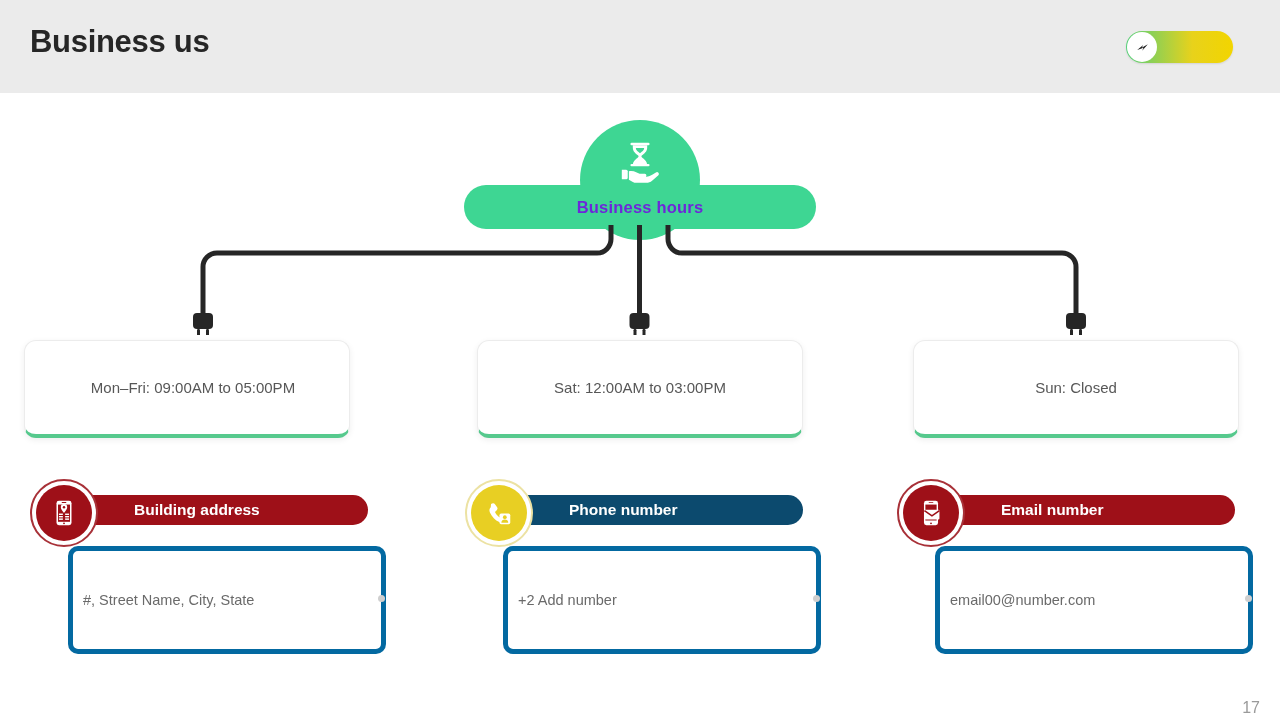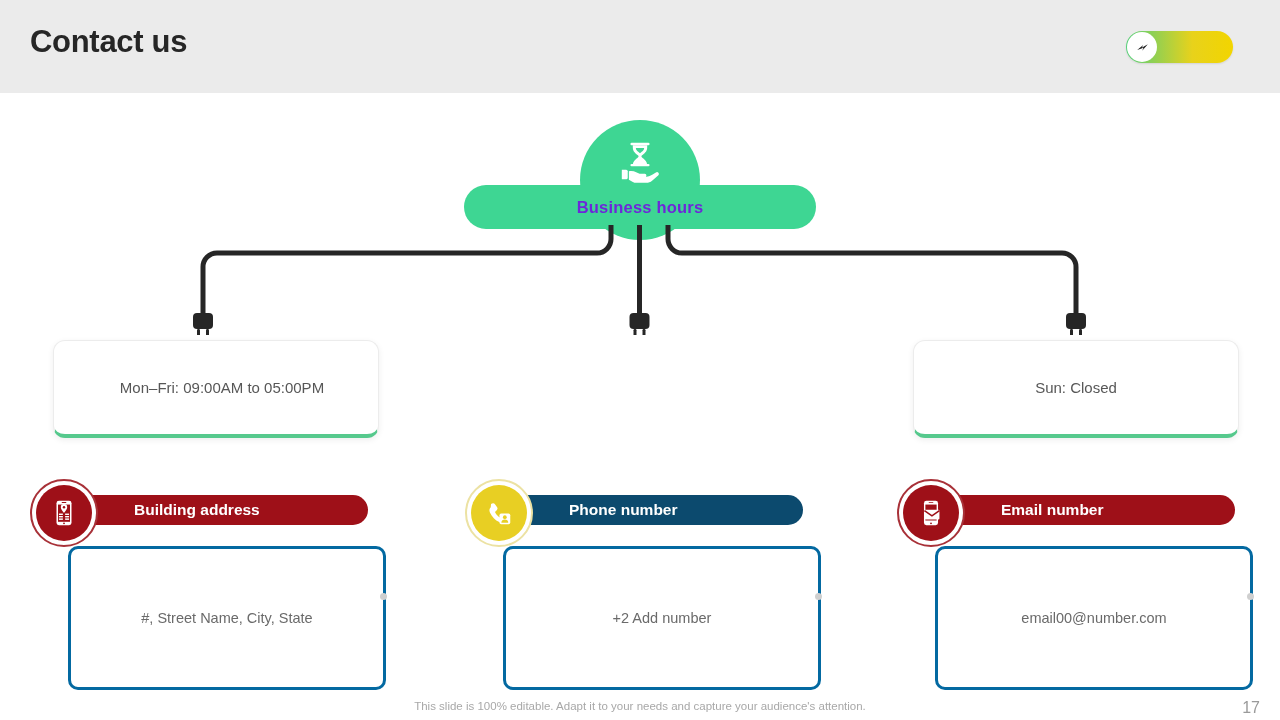--- a/index.html
+++ b/index.html
@@ -60,37 +60,37 @@
     background: #ffffff;
     border: 1px solid #ececec;
     border-bottom: 4px solid #56c98d;
     border-radius: 12px;
     box-shadow: 0 2px 6px rgba(0,0,0,0.07);
     display: flex; align-items: center; justify-content: center;
   }
   .hours-card .hours-text {
     font-size: 15px; color: #575757; text-align: center;
   }
-  .hours-card.c0 { left: 53px; padding-left: 12px; }
+  .hours-card.c0 { left: 24px; padding-left: 12px; }
   .hours-card.c1 { left: 477px; }
   .hours-card.c2 { left: 913px; }
 
   
   .contact-block { position: absolute; top: 495px; }
   .contact-block.b0 { left: 30px; }
   .contact-block.b1 { left: 465px; }
   .contact-block.b2 { left: 897px; }
 
   .contact-body {
     position: absolute; left: 38px; top: 51px;
-    width: 318px; height: 144px;
-    background: #ffffff;
-    border: 3px solid #0369a1;
+    width: 318px; height: 108px;
+    background: #ffffff;
+    border: 5px solid #0369a1;
     border-radius: 10px;
-    display: flex; align-items: center; justify-content: center;
+    display: flex; align-items: center; 
   }
   .contact-body .contact-value {
     font-size: 14.5px; color: #6a6a6a; text-align: center;
     padding: 0 10px; word-break: break-word;
   }
   .corner-dot {
     position: absolute; right: -3.5px; top: 44px;
     width: 7px; height: 7px; border-radius: 50%;
     background: #cfcfcf;
   }
@@ -133,21 +133,21 @@
     position: absolute; right: 20px; top: 699px;
     font-size: 16px; color: #9a9a9a;
   }
 </style>
 </head>
 <body>
 
 <div class="slide">
 
   <div class="header">
-    <div class="page-title">Contact us</div>
+    <div class="page-title">Business us</div>
     <div class="brand-logo">
       <div class="logo-circle">
         <svg viewBox="0 0 24 24" aria-hidden="true">
           <path d="M4.5 15.5 L13 8.5 L11 12.2 L19.5 7.5 L11.5 16.5 L13.5 12.4 Z" fill="#1c1c1c"></path>
         </svg>
       </div>
     </div>
   </div>
 
   <div class="bh-icon-circle">
@@ -195,20 +195,23 @@
           <rect x="-10" y="0" width="20" height="16" rx="4"></rect>
           <rect x="-6" y="16" width="3" height="8" rx="1.2"></rect>
           <rect x="3" y="16" width="3" height="8" rx="1.2"></rect>
         </g>
       </g>
     </svg>
   </div>
 
   <div class="hours-card c0">
     <div class="hours-text">Mon–Fri: 09:00AM to 05:00PM</div>
+  </div>
+  <div class="hours-card c1">
+    <div class="hours-text">Sat: 12:00AM to 03:00PM</div>
   </div>
   <div class="hours-card c2">
     <div class="hours-text">Sun: Closed</div>
   </div>
 
   <div class="contact-block b0">
     <div class="contact-body">
       <div class="contact-value">#, Street Name, City, State</div>
       <div class="corner-dot"></div>
     </div>
@@ -266,16 +269,15 @@
           <rect x="13.4" y="4.4" width="5.2" height="1" rx="0.5" fill="#9e1018"></rect>
           <circle cx="16" cy="27" r="1" fill="#9e1018"></circle>
           <rect x="10" y="7" width="12" height="17" fill="#9e1018"></rect>
           <rect x="9" y="12.4" width="16" height="10.6" rx="1.2" fill="#ffffff"></rect>
           <path d="M9 13.4 L17 19 L25 13.4" fill="none" stroke="#9e1018" stroke-width="1.7"></path>
         </svg>
       </div>
     </div>
   </div>
 
-  <div class="footer-note">This slide is 100% editable. Adapt it to your needs and capture your audience's attention.</div>
   <div class="page-number">17</div>
 
 </div>
 
 </body></html>

